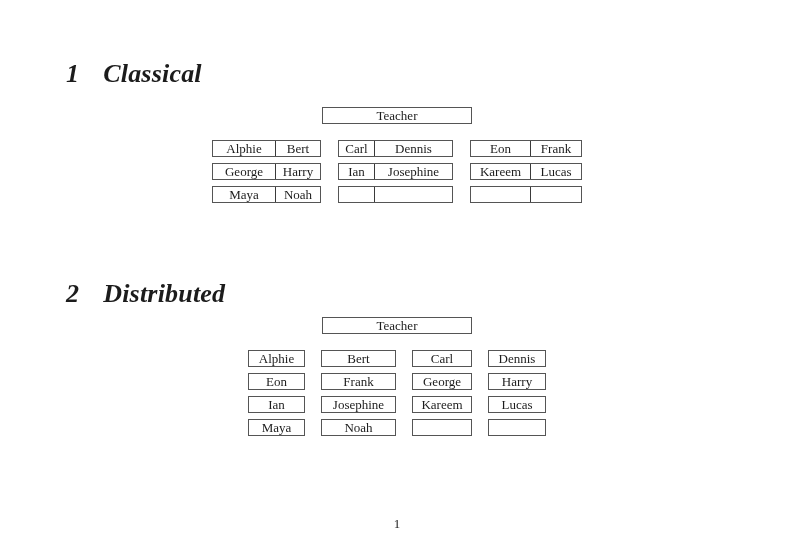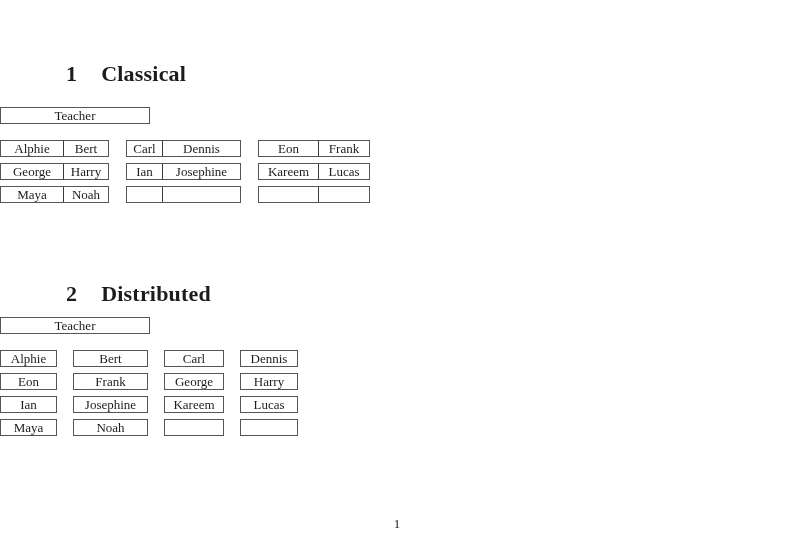--- a/index.html
+++ b/index.html
@@ -15,32 +15,33 @@
     width:794px;height:560px;
     background:var(--paper);
     font-family:"Liberation Serif","DejaVu Serif",serif;
     color:var(--ink);
     overflow:hidden;
   }
   .section-heading{
     position:absolute;
     left:66px;
     font-weight:bold;
-    font-size:22px;
+    font-size:26px;
     line-height:24px;
     letter-spacing:0.2px;
     white-space:nowrap;
+    font-style:italic;
   }
   .sec-num{display:inline-block;margin-right:24px;}
   .diagram{
     position:absolute;
     left:0;right:0;
     display:flex;
     flex-direction:column;
-    align-items:flex-start;
+    align-items:center;
   }
   .teacher-box{
     width:150px;
     height:17px;
     border:1px solid var(--rule);
     display:flex;
     align-items:center;
     justify-content:center;
     font-size:13px;
     line-height:15px;

